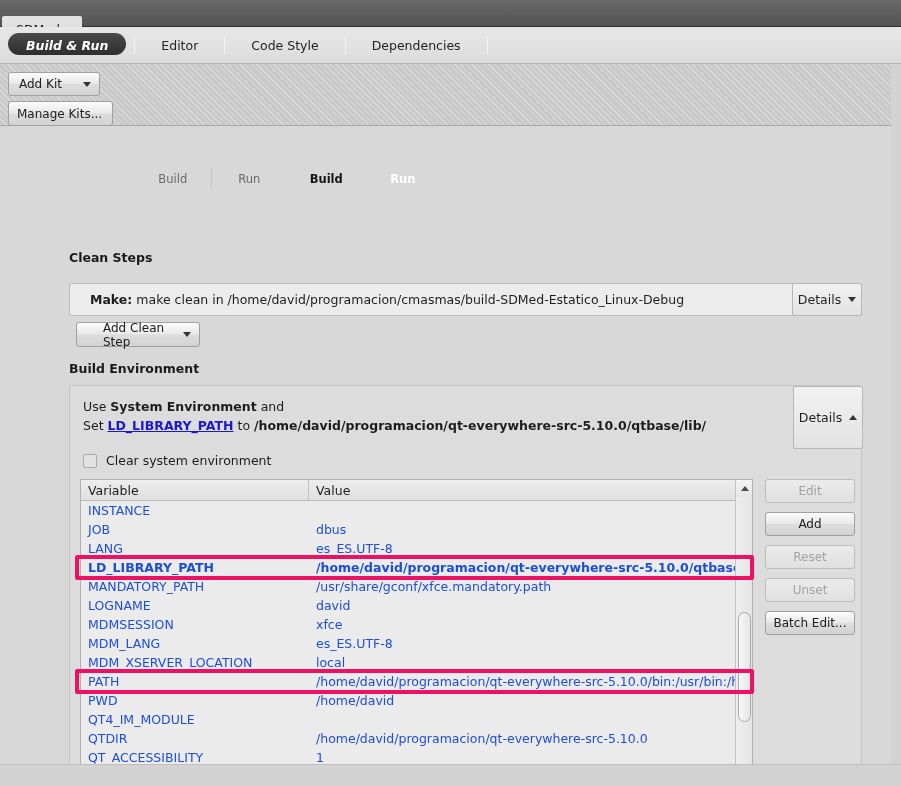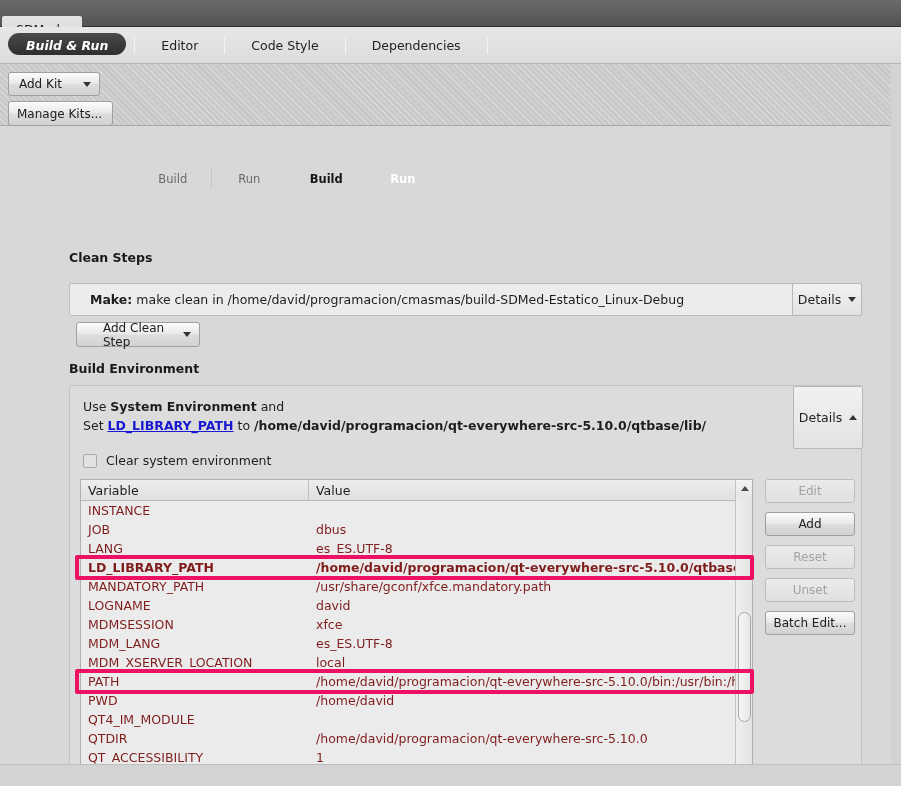--- a/index.html
+++ b/index.html
@@ -202,21 +202,21 @@
   }
   .tbl-head {
     display: flex; height: 21px; background: linear-gradient(to bottom, #ededed, #e0e0e0);
     border-bottom: 1px solid #b9b9b9;
     font-size: 12.5px; color: #1c1c1c;
   }
   .th-var { width: 228px; padding-left: 7px; display:flex; align-items:center;
             border-right: 1px solid #c0c0c0; }
   .th-val { flex: 1; padding-left: 7px; display:flex; align-items:center; }
   .tbl-body { position: relative; height: 370px; overflow: hidden; background: #ebebeb; }
-  .trow { display: flex; height: 19px; font-size: 12.5px; color: #7f1d1d; align-items: center; }
+  .trow { display: flex; height: 19px; font-size: 12.5px; color: #1d4ed8; align-items: center; }
   .trow .c1 { width: 228px; padding-left: 7px; white-space: nowrap; overflow: hidden; }
   .trow .c2 { flex: 1; padding-left: 7px; white-space: nowrap; overflow: hidden; }
   .trow.bold .c1, .trow.bold .c2 { font-weight: bold; }
 
   .vscroll {
     position: absolute; right: 0px; top: 0px; width: 17px; height: 391px;
     background: linear-gradient(to right, #eeeeee, #e4e4e4);
     border-left: 1px solid #c3c3c3;
   }
   .vs-arrow {

